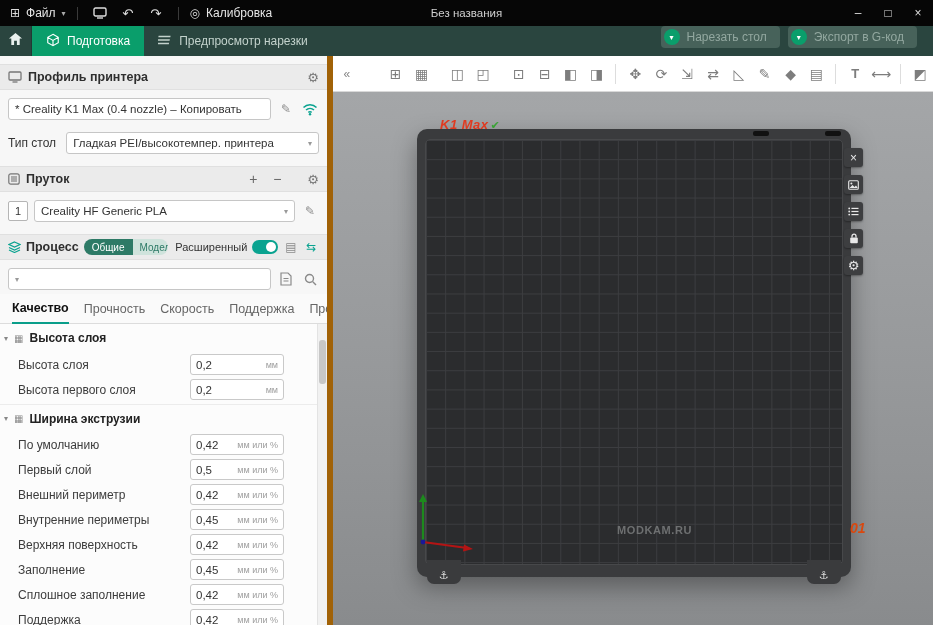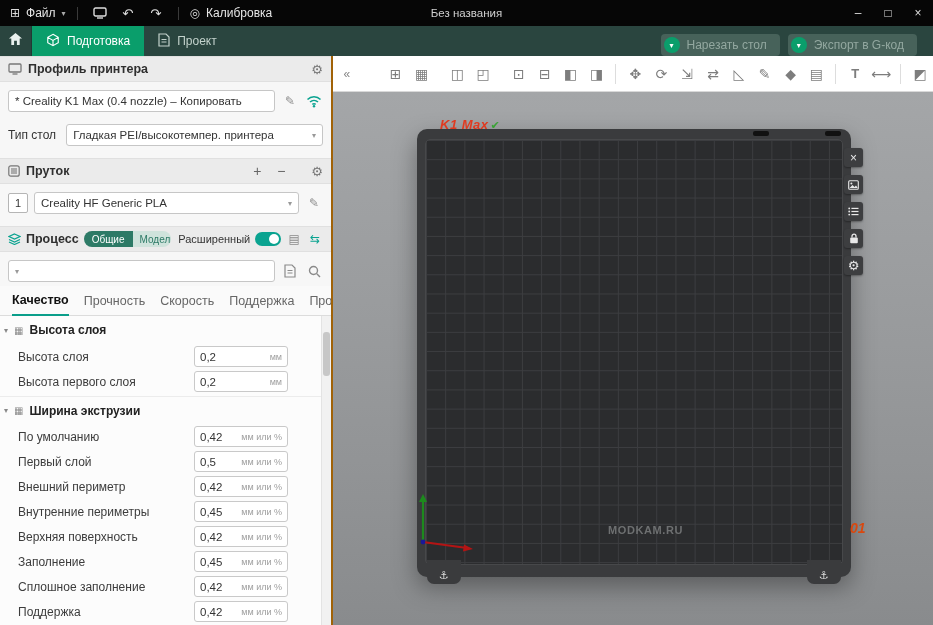--- a/index.html
+++ b/index.html
@@ -16,38 +16,38 @@
   .tb-sep { width:1px; height:13px; background:#3a3a3a; margin:0 5px; }
   .tb-icon { width:22px; height:26px; display:flex; align-items:center; justify-content:center;
     font-size:13px; color:#ddd; }
   .tb-title { position:absolute; left:50%; transform:translateX(-50%);
     line-height:26px; font-size:11.5px; color:#cfcfcf; }
   .tb-controls { margin-left:auto; display:flex; }
   .tb-ctrl { width:30px; height:26px; display:flex; align-items:center; justify-content:center;
     font-size:12px; color:#ddd; }
 
   
-  .navbar { flex:0 0 30px; height:30px; background:#2a453f; display:flex; align-items:flex-end; }
+  .navbar { flex:0 0 30px; height:30px; background:#2a453f; display:flex; align-items:flex-start; }
   .home-btn { width:32px; height:30px; display:flex; align-items:center; justify-content:center;
     border-right:1px solid #223934; }
   .nav-tab { height:30px; display:flex; align-items:center; gap:7px; padding:0 14px;
     color:#c3d2cc; font-size:12px; white-space:nowrap; }
   .nav-tab.active { background:#0a9e6b; color:#fff; }
   .nav-actions { margin-left:auto; display:flex; gap:8px; padding-right:16px; }
   .navbtn { height:22px; background:#47625a; border-radius:4px; display:flex; align-items:center;
     gap:7px; padding:0 13px 0 3px; color:#93a8a0; font-size:12px; white-space:nowrap; }
   .navbtn-circle { width:16px; height:16px; border-radius:50%; background:#0a9e6b; color:#fff;
     font-size:8px; display:flex; align-items:center; justify-content:center; }
 
   
   .main { flex:1; display:flex; min-height:0; }
 
   
-  .sidebar { flex:0 0 333px; width:333px; background:#f7f7f7; border-right:2px solid #a16207;
-    display:flex; flex-direction:column; overflow:hidden; padding-top:0; }
+  .sidebar { flex:0 0 333px; width:333px; background:#f7f7f7; border-right:6px solid #a16207;
+    display:flex; flex-direction:column; overflow:hidden; padding-top:8px; }
   .sec-header { height:26px; flex:0 0 26px; background:#ebebeb; border-top:1px solid #e0e0e0;
     border-bottom:1px solid #e0e0e0; display:flex; align-items:center; gap:6px; padding:0 8px;
     font-size:12.5px; color:#333; }
   .sec-header.spaced { margin-top:8px; }
   .sec-title { font-weight:bold; color:#2f2f2f; }
   .sec-right { margin-left:auto; display:flex; align-items:center; gap:8px; }
   .hicon { color:#777; display:flex; align-items:center; }
   .mini-icon { width:18px; height:18px; display:flex; align-items:center; justify-content:center;
     color:#8a8a8a; font-size:12px; }
   .mini-icon.teal { color:#0aa390; }
@@ -122,21 +122,21 @@
   .plate-handle { position:absolute; top:2px; width:16px; height:5px; background:#111;
     border-radius:2px; }
   .ph-a { right:82px; } .ph-b { right:10px; }
   .plate-clip { position:absolute; bottom:-7px; width:34px; height:24px; background:#3a3b3d;
     border-radius:0 0 7px 7px; display:flex; align-items:flex-end; justify-content:center;
     color:#d9d9d9; font-size:11px; padding-bottom:2px; }
   .clip-left { left:10px; } .clip-right { right:10px; }
   .plate-logo { position:absolute; left:107px; top:25px; font-size:13px; font-weight:bold;
     font-style:italic; color:#e03a20; letter-spacing:0.5px; }
   .logo-check { font-style:normal; font-size:11px; color:#3aa335; margin-left:2px; }
-  .watermark { position:absolute; left:275px; top:432px; font-size:11px; font-weight:bold;
+  .watermark { position:absolute; left:284px; top:432px; font-size:11px; font-weight:bold;
     color:#6e7071; letter-spacing:0.6px; }
   .plate-num { position:absolute; left:517px; top:428px; color:#d9480f; font-weight:bold;
     font-style:italic; font-size:14px; }
   .vbtn { position:absolute; left:511px; width:19px; height:19px; background:#3d3e40;
     border-radius:3px; color:#e8e8e8; display:flex; align-items:center; justify-content:center;
     font-size:12px; box-shadow:0 1px 2px rgba(0,0,0,0.35); }
   .vb-1{top:56px;} .vb-2{top:83px;} .vb-3{top:110px;} .vb-4{top:137px;} .vb-5{top:164px; font-size:13px;}
   .axes { position:absolute; left:74px; top:398px; }
 </style>
 </head>
@@ -181,26 +181,25 @@
     <div class="nav-tab active">
       <span>
         <svg width="14" height="14" viewBox="0 0 16 16">
             <path d="M8 1.5 L14 5 V11 L8 14.5 L2 11 V5 Z M2 5 L8 8.5 L14 5 M8 8.5 V14.5" fill="none" stroke="currentColor" stroke-width="1.3"></path>
           </svg>
       </span>
       <span>Подготовка</span>
     </div>
     <div class="nav-tab">
       <span>
-        <svg width="12" height="14" viewBox="0 0 12 14">
-            <path d="M1 1 H8 L11 4 V13 H1 Z" fill="none" stroke="currentColor" stroke-width="1.2"></path>
-            <path d="M3.5 6.5 H8.5 M3.5 9 H8.5" stroke="currentColor" stroke-width="1.1"></path>
+        <svg width="14" height="12" viewBox="0 0 14 12">
+            <path d="M1 2.5 H13 M1 6 H13 M1 9.5 H13" stroke="currentColor" stroke-width="1.4" transform="skewX(-12)"></path>
           </svg>
       </span>
-      <span>Проект</span>
+      <span>Предпросмотр нарезки</span>
     </div>
     <div class="nav-actions">
       <div class="navbtn">
         <span class="navbtn-circle">▾</span>
         <span>Нарезать стол</span>
       </div>
       <div class="navbtn">
         <span class="navbtn-circle">▾</span>
         <span>Экспорт в G-код</span>
       </div>

